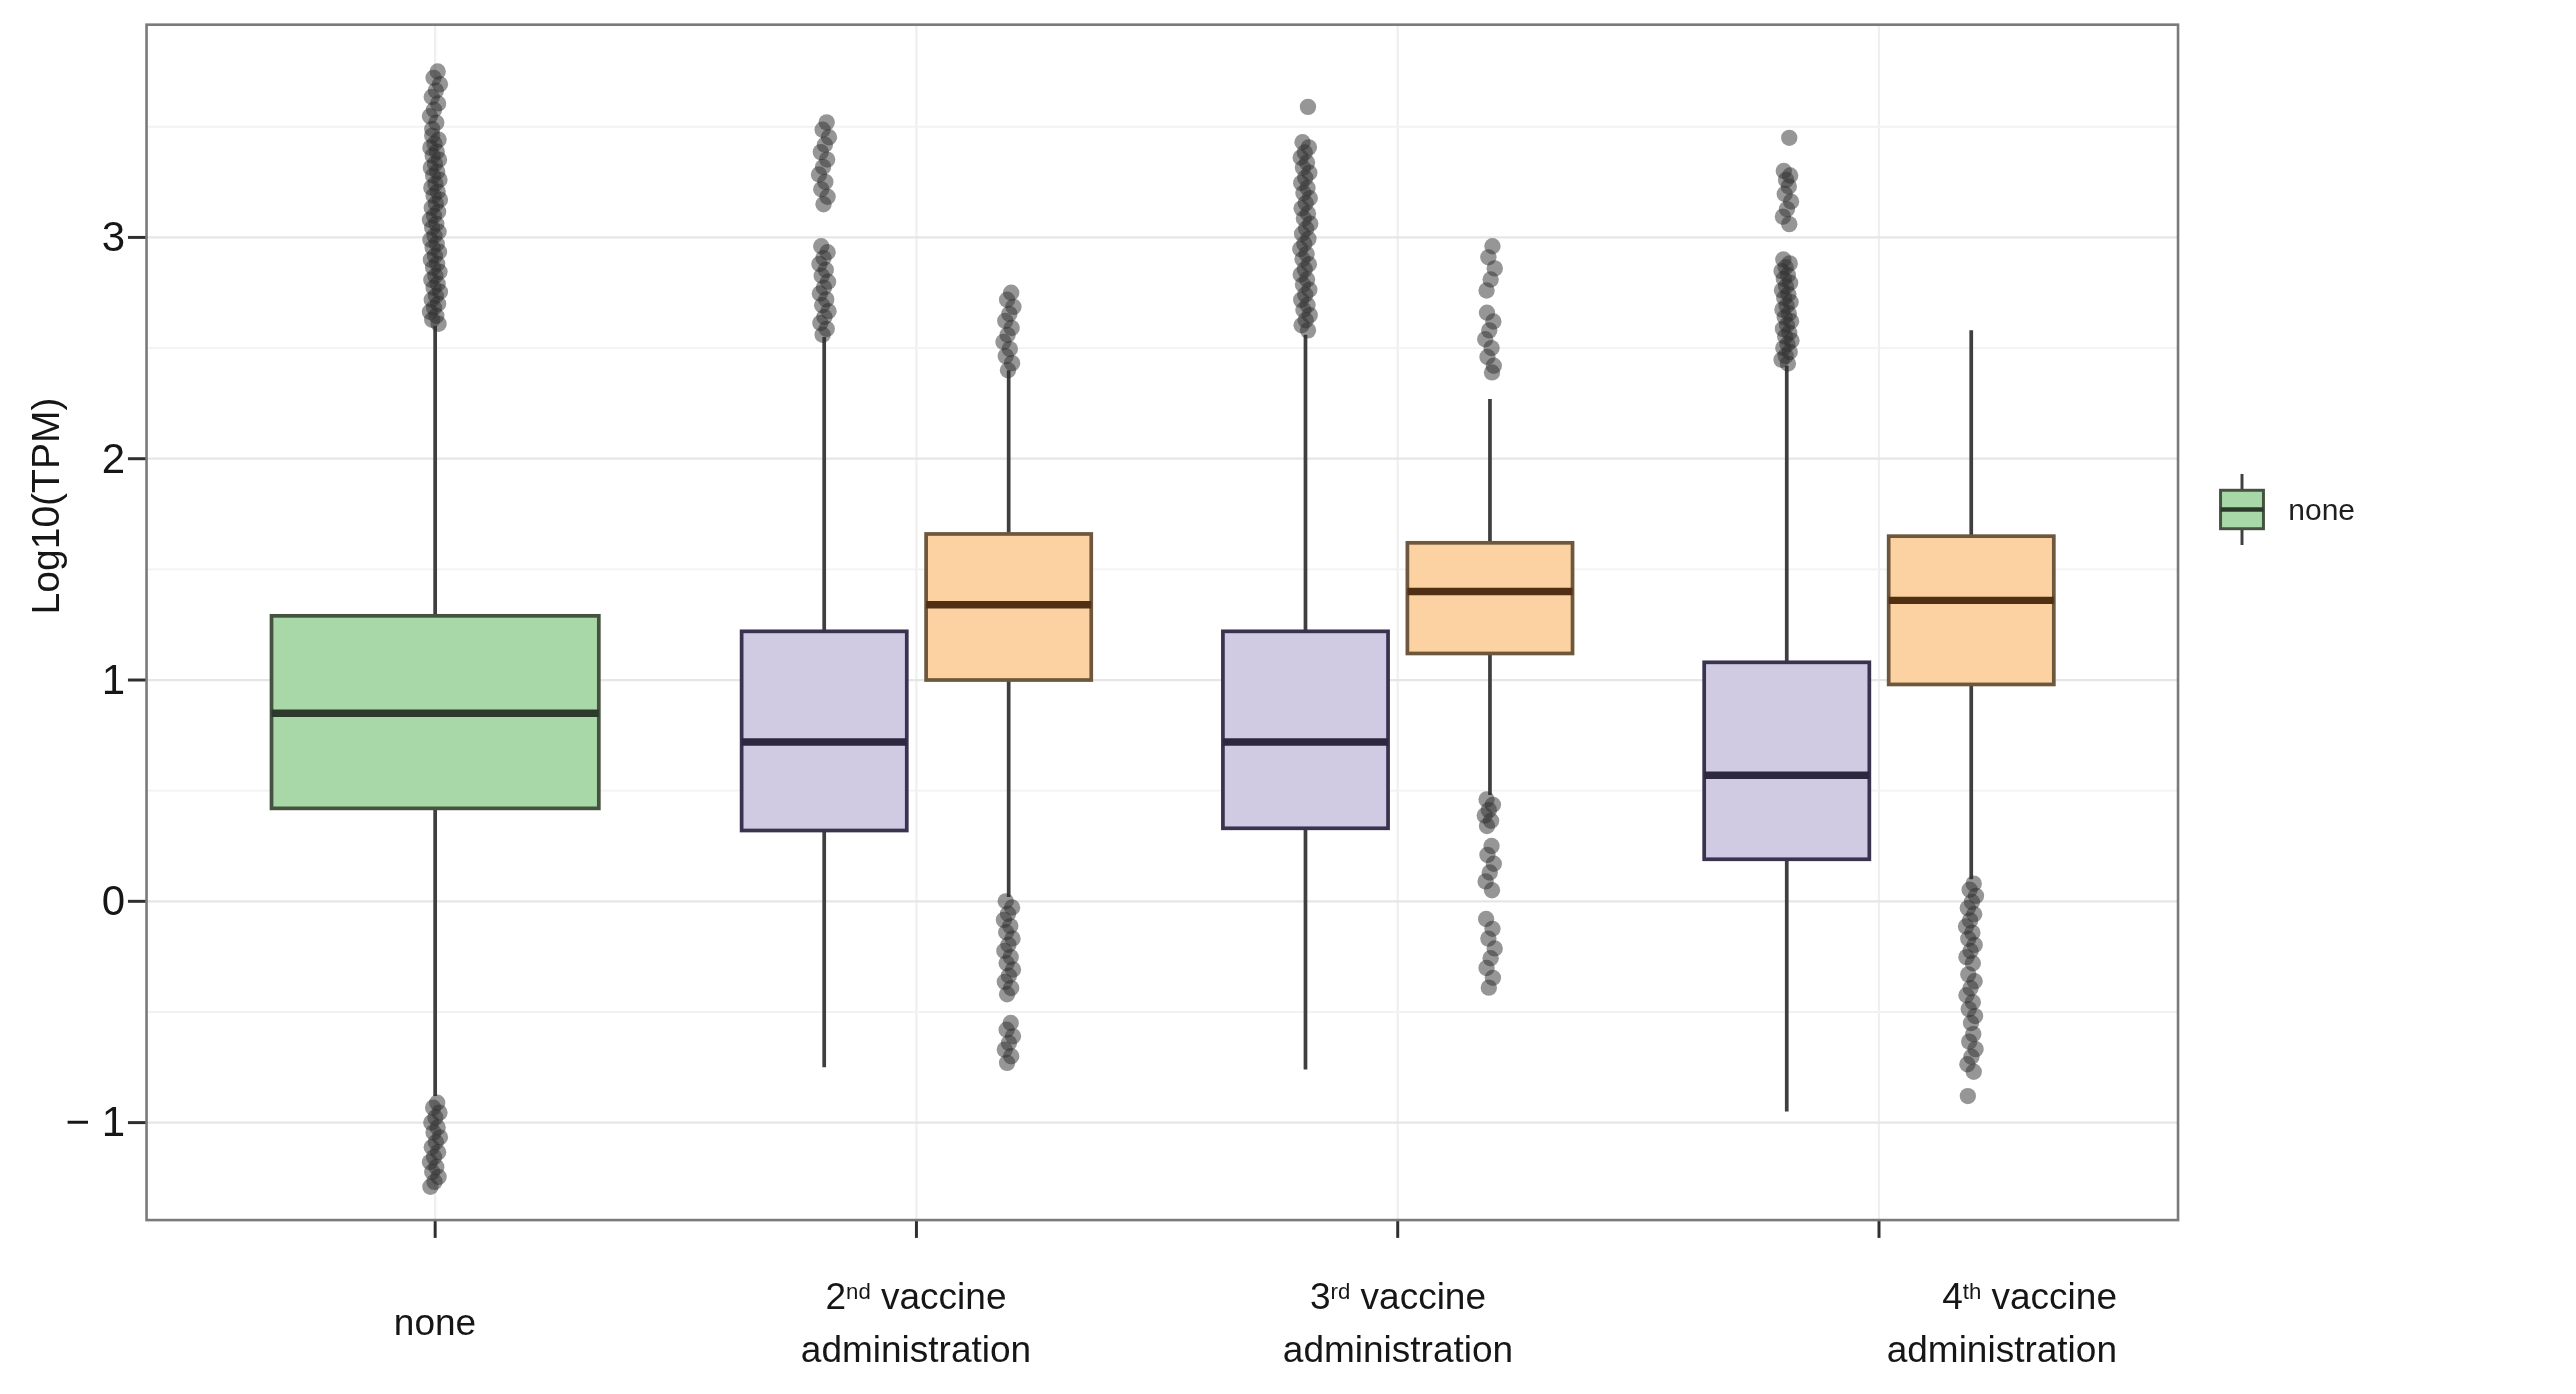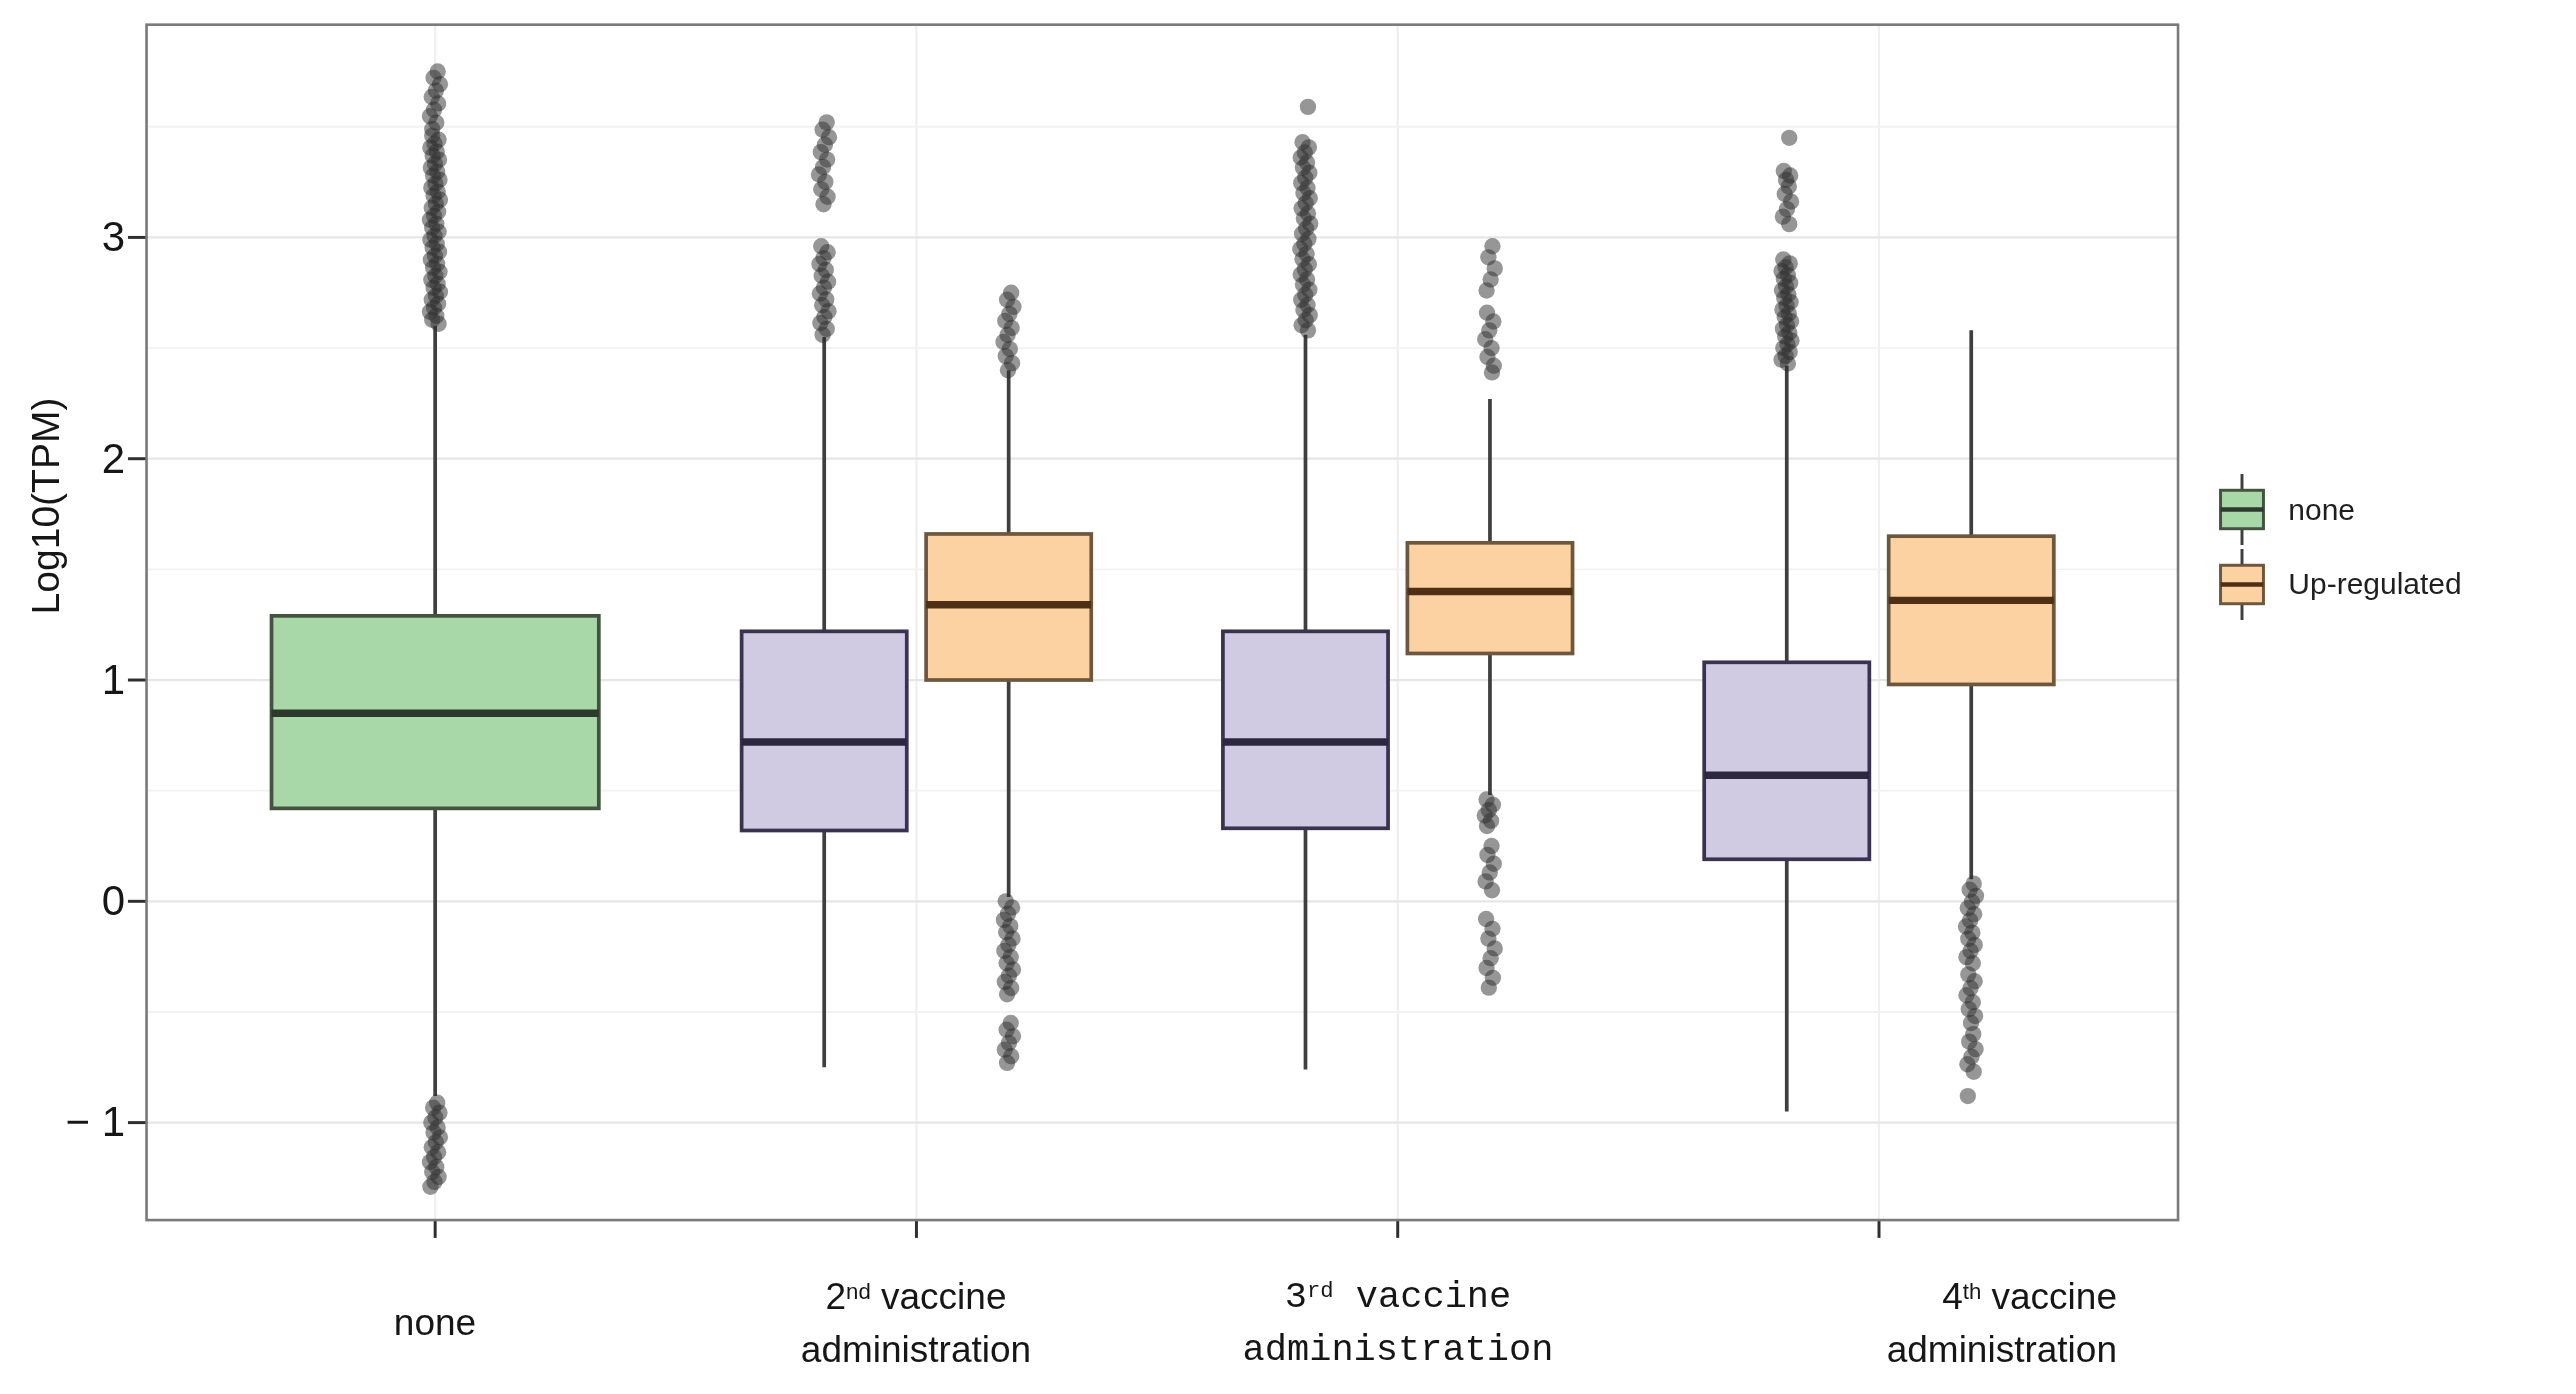--- a/index.html
+++ b/index.html
@@ -357,43 +357,34 @@
       <div class="y-tick-label" style="top: 1096px;">− 1</div>
     </div>
   <div id="x-labels">
       <div class="x-label" style="left: 197px;">
         <div>none</div>
       </div>
       <div class="x-label" style="left: 678px; align-items: center;">
         <div>2<sup>nd</sup> vaccine</div>
         <div>administration</div>
       </div>
-      <div class="x-label" style="left: 1160px; font-family: Liberation Mono, monospace;">
+      <div class="x-label" style="left: 1160px;">
         <div>3<sup>rd</sup> vaccine</div>
         <div>administration</div>
       </div>
       <div class="x-label" style="left: 1641px; align-items: flex-end;">
         <div>4<sup>th</sup> vaccine</div>
         <div>administration</div>
       </div>
     </div>
   <div class="legend" id="legend">
       <div class="legend-row">
         <svg width="54" height="71" viewBox="0 0 72 96">
           <line x1="36" y1="0" x2="36" y2="22" stroke="#3f3f3f" stroke-width="4"></line>
           <line x1="36" y1="74" x2="36" y2="96" stroke="#3f3f3f" stroke-width="4"></line>
           <rect x="7" y="22" width="58" height="52" fill="#a8d8a8" stroke="#44523f" stroke-width="4"></rect>
           <line x1="7" y1="48" x2="65" y2="48" stroke="#2c3a2c" stroke-width="6"></line>
         </svg>
         <span class="legend-label">none</span>
       </div>
-      <div class="legend-row">
-        <svg width="54" height="71" viewBox="0 0 72 96">
-          <line x1="36" y1="0" x2="36" y2="22" stroke="#3f3f3f" stroke-width="4"></line>
-          <line x1="36" y1="74" x2="36" y2="96" stroke="#3f3f3f" stroke-width="4"></line>
-          <rect x="7" y="22" width="58" height="52" fill="#fcd2a3" stroke="#6e583d" stroke-width="4"></rect>
-          <line x1="7" y1="48" x2="65" y2="48" stroke="#4f3014" stroke-width="6"></line>
-        </svg>
-        <span class="legend-label">Up-regulated</span>
-      </div>
     </div>
 </div>
 
 
 </body></html>

